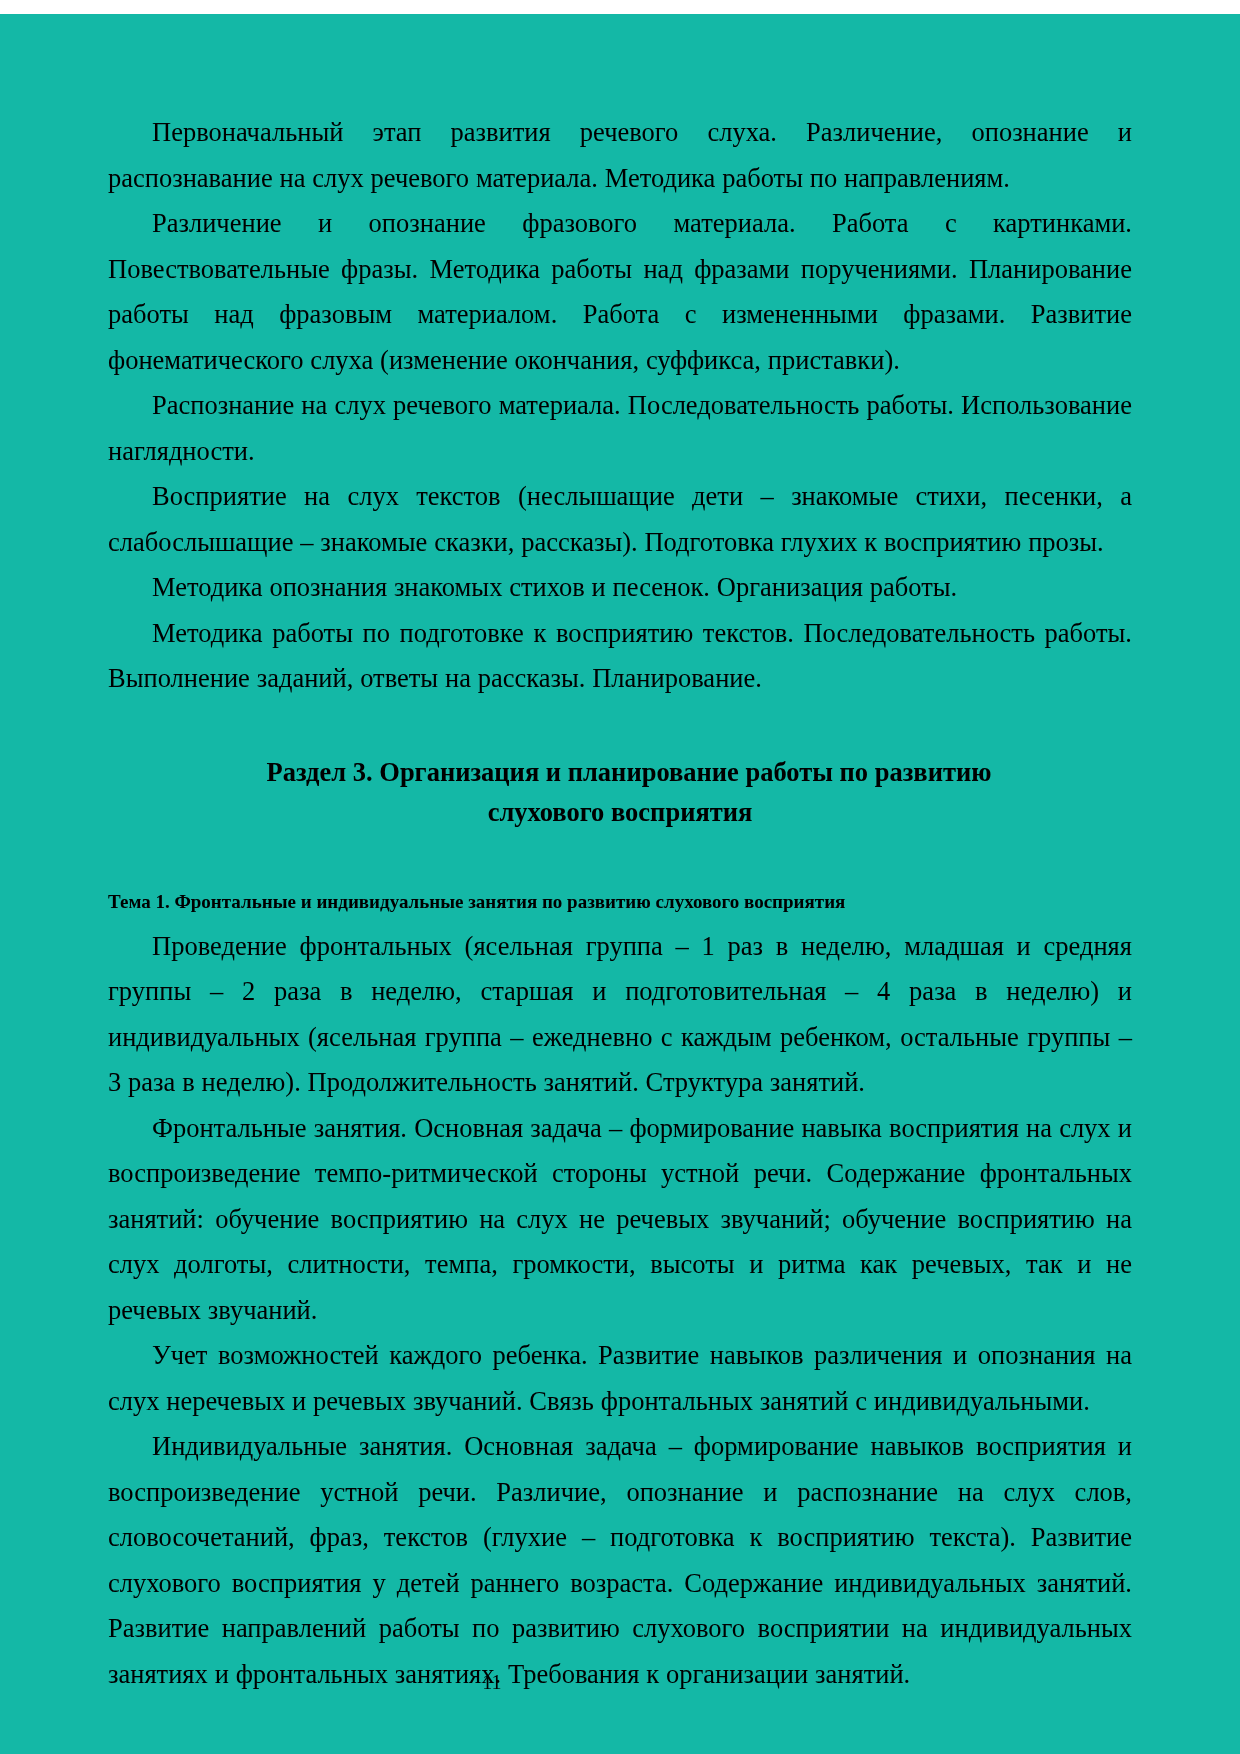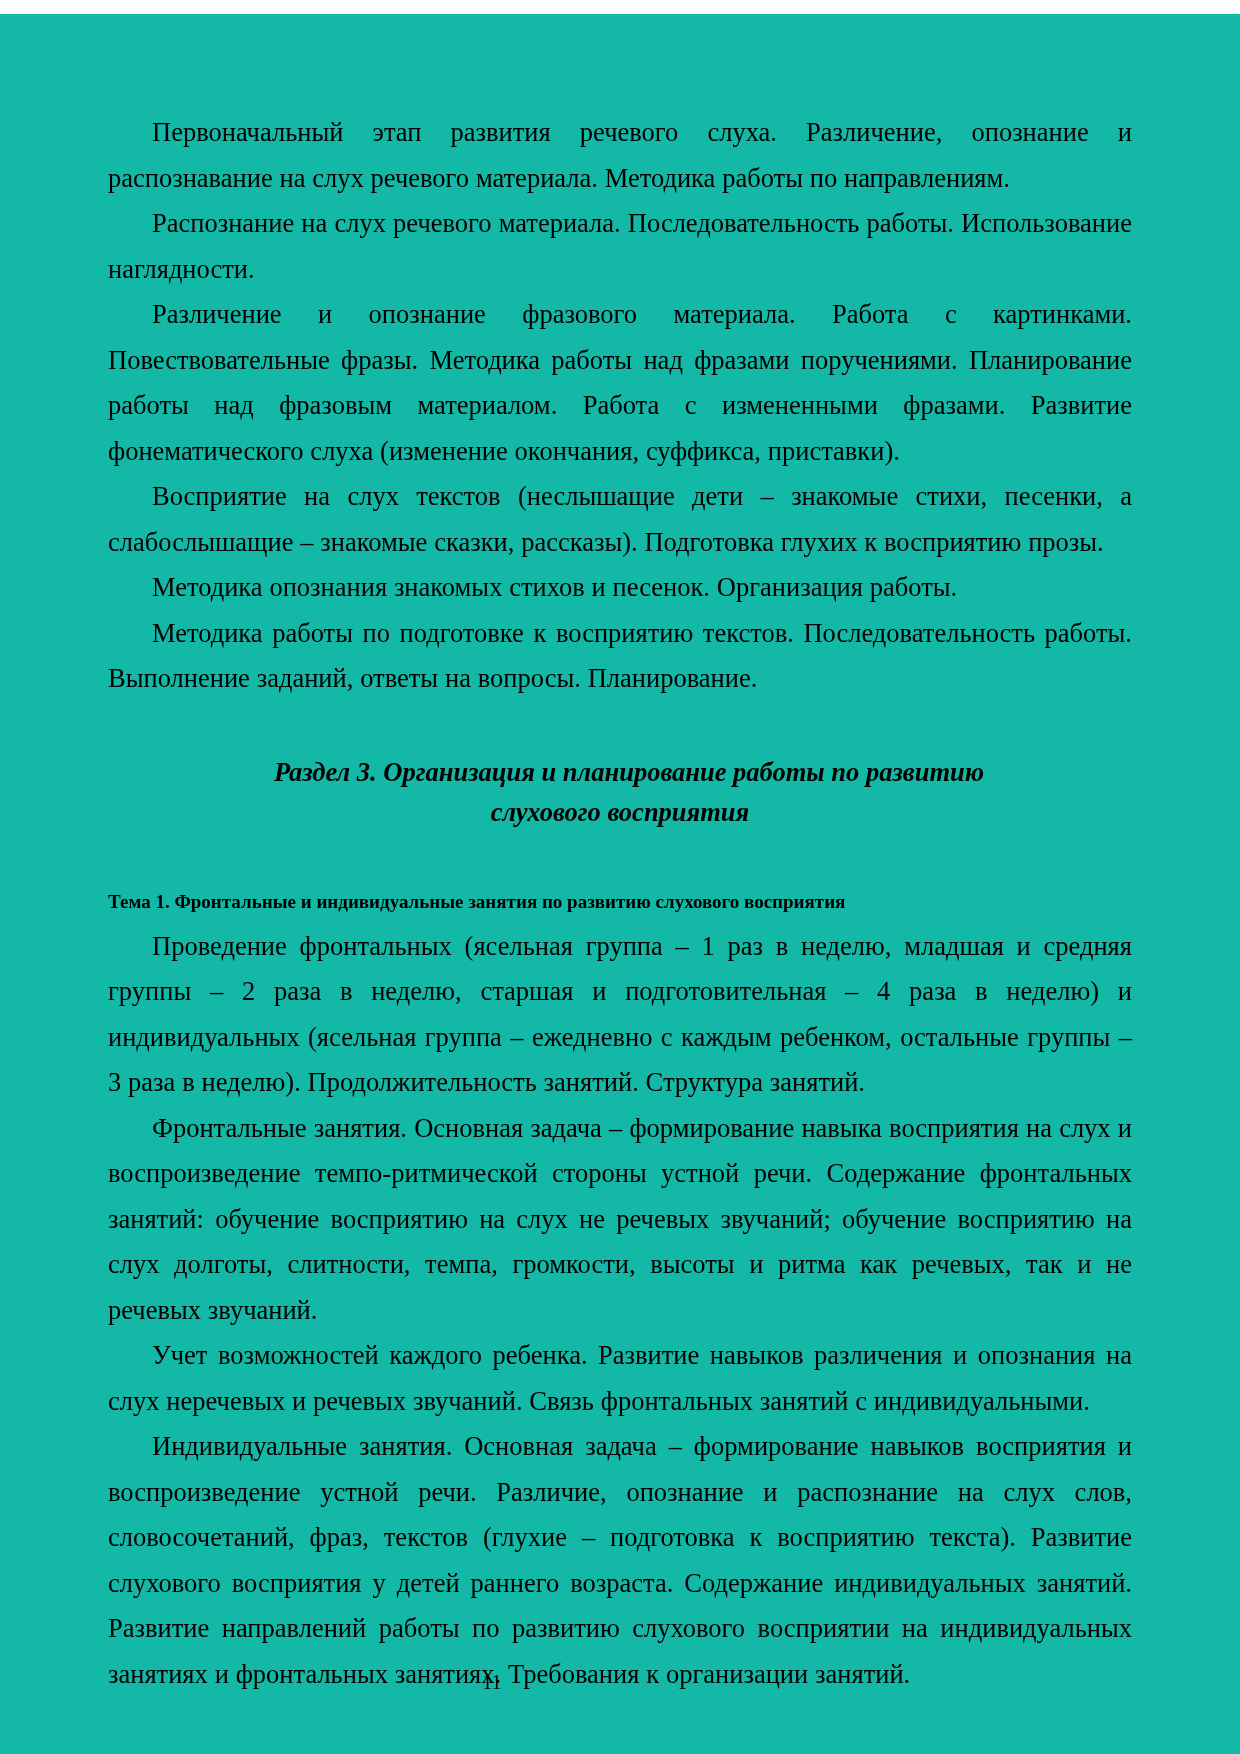--- a/index.html
+++ b/index.html
@@ -45,21 +45,20 @@
     word-spacing: 0.2px;
   }
 
   .section-heading {
     margin: 0;
     padding-top: 50px;
     padding-bottom: 6px;
     font-size: 26.5px;
     line-height: 40px;
     font-weight: bold;
-    font-style: italic;
     text-align: center;
     text-indent: 0;
   }
   .section-heading .sh-line {
     display: block;
   }
   .section-heading .sh-line1 {
     padding-left: 18px;
   }
 
@@ -84,25 +83,25 @@
     font-family: "Liberation Serif", "DejaVu Serif", serif;
   }
 </style>
 </head>
 <body>
 
 <div class="page">
   <div class="content">
 
     <p class="body-par">Первоначальный этап развития речевого слуха. Различение, опознание и распознавание на слух речевого материала. Методика работы по направлениям.</p>
+    <p class="body-par">Различение и опознание фразового материала. Работа с картинками. Повествовательные фразы. Методика работы над фразами поручениями. Планирование работы над фразовым материалом. Работа с измененными фразами. Развитие фонематического слуха (изменение окончания, суффикса, приставки).</p>
     <p class="body-par">Распознание на слух речевого материала. Последовательность работы. Использование наглядности.</p>
-    <p class="body-par">Различение и опознание фразового материала. Работа с картинками. Повествовательные фразы. Методика работы над фразами поручениями. Планирование работы над фразовым материалом. Работа с измененными фразами. Развитие фонематического слуха (изменение окончания, суффикса, приставки).</p>
     <p class="body-par">Восприятие на слух текстов (неслышащие дети – знакомые стихи, песенки, а слабослышащие – знакомые сказки, рассказы). Подготовка глухих к восприятию прозы.</p>
     <p class="body-par">Методика опознания знакомых стихов и песенок. Организация работы.</p>
-    <p class="body-par">Методика работы по подготовке к восприятию текстов. Последовательность работы. Выполнение заданий, ответы на вопросы. Планирование.</p>
+    <p class="body-par">Методика работы по подготовке к восприятию текстов. Последовательность работы. Выполнение заданий, ответы на рассказы. Планирование.</p>
 
     <h2 class="section-heading">
       <span class="sh-line sh-line1">Раздел 3.  Организация и планирование работы по развитию</span>
       <span class="sh-line sh-line2">слухового восприятия</span>
     </h2>
 
     <h3 class="topic-heading">Тема 1.  Фронтальные и индивидуальные занятия по развитию слухового восприятия</h3>
 
     <p class="body-par">Проведение фронтальных (ясельная группа – 1 раз в неделю, младшая и средняя группы – 2 раза в неделю, старшая и подготовительная – 4 раза в неделю) и индивидуальных (ясельная группа – ежедневно с каждым ребенком, остальные группы – 3 раза в неделю). Продолжительность занятий. Структура занятий.</p>
     <p class="body-par">Фронтальные занятия. Основная задача – формирование навыка восприятия на слух и воспроизведение темпо-ритмической стороны устной речи. Содержание фронтальных занятий: обучение восприятию на слух не речевых звучаний; обучение восприятию на слух долготы, слитности, темпа, громкости, высоты и ритма как речевых, так и не речевых звучаний.</p>

